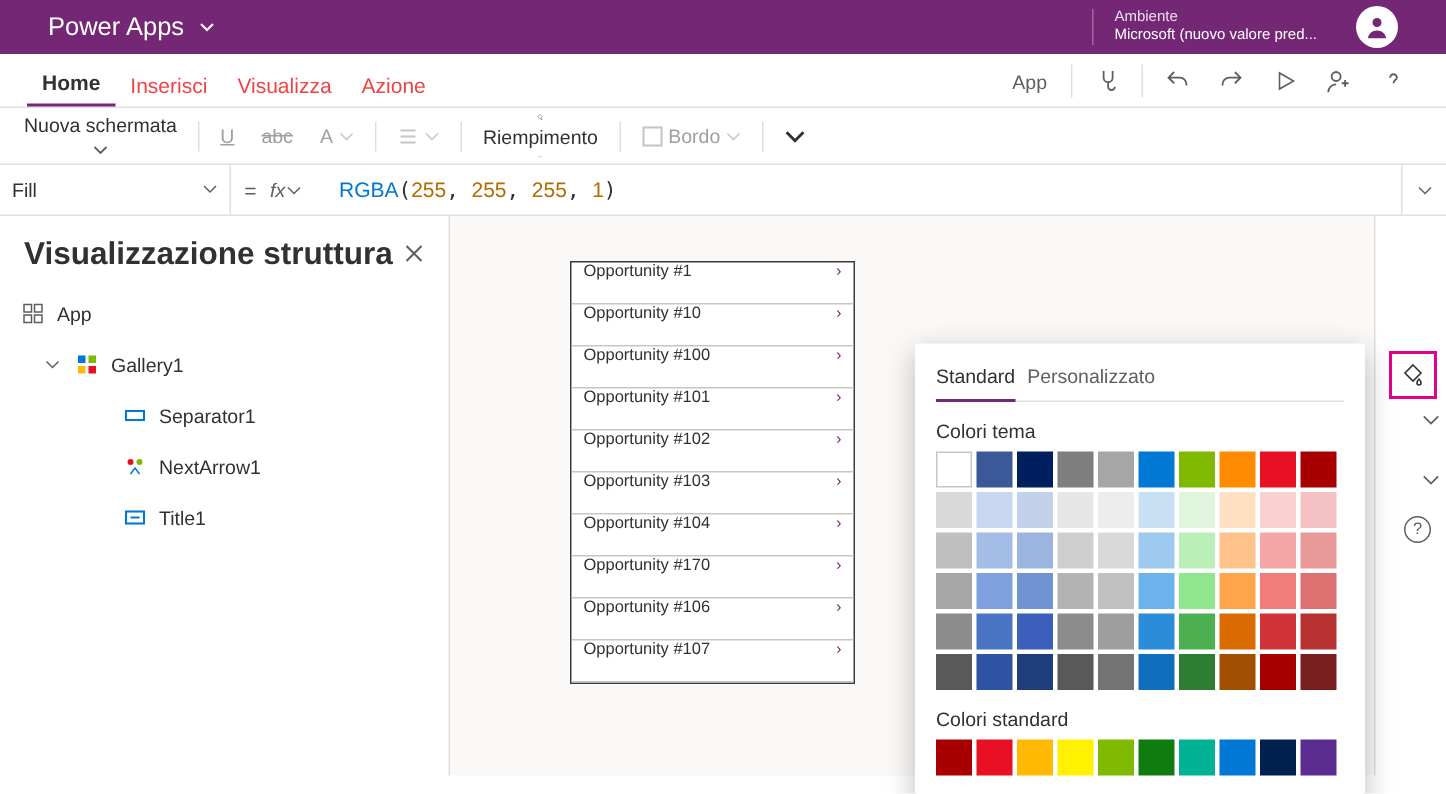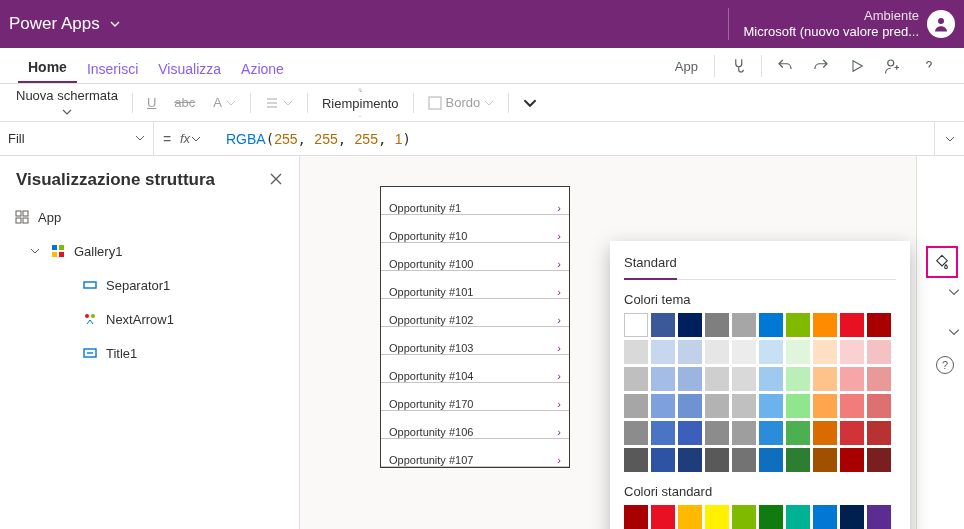--- a/index.html
+++ b/index.html
@@ -1,29 +1,29 @@
 <!DOCTYPE html>
 <html><head>
 <meta charset="utf-8">
 <style>
 * { margin: 0; padding: 0; box-sizing: border-box; font-family: "Segoe UI", Arial, sans-serif; }
 body { width: 964px; height: 529px; overflow: hidden; background: #fff; font-size: 13px; color: #323130; }
 
 
-.topbar { height: 48px; background: #742774; color: #fff; display: flex; align-items: center; padding: 0 9px; }
+.topbar { height: 36px; background: #742774; color: #fff; display: flex; align-items: center; padding: 0 32px; }
 .topbar .title { font-size: 17px; font-weight: 400; margin-right: 6px; }
 .topbar .chev { margin-left: 4px; }
 .topbar .spacer { flex: 1; }
-.topbar .env { font-size: 13px; line-height: 1.2; margin-right: 8px; border-left: 1px solid rgba(255,255,255,.3); padding-left: 14px; text-align: right; }
+.topbar .env { font-size: 10px; line-height: 1.2; margin-right: 26px; border-left: 1px solid rgba(255,255,255,.3); padding-left: 14px; }
 .topbar .env .lbl { opacity: .85; }
 .topbar .avatar { width: 28px; height: 28px; border-radius: 50%; background: #fff; display: flex; align-items: center; justify-content: center; color: #742774; }
 
 
 .menu { height: 36px; display: flex; align-items: flex-end; padding: 0 18px; border-bottom: 1px solid #e1dfdd; position: relative; }
-.menu .tab { padding: 7px 10px 6px; font-size: 14px; color: #8b5cf6; cursor: pointer; }
+.menu .tab { padding: 7px 10px 6px; font-size: 14px; color: #ef4444; cursor: pointer; }
 .menu .tab.active { color: #323130; font-weight: 600; border-bottom: 2px solid #742774; }
 .menu .right-cluster { margin-left: auto; display: flex; align-items: center; gap: 2px; }
 .menu .icon-btn { width: 34px; height: 34px; display: flex; align-items: center; justify-content: center; cursor: pointer; color: #605e5c; }
 .menu .app-lbl { padding: 0 10px; color: #605e5c; }
 .menu .divider { width: 1px; height: 22px; background: #e1dfdd; margin: 0 4px; }
 
 
 .toolbar { height: 38px; display: flex; align-items: center; padding: 0 8px; border-bottom: 1px solid #e1dfdd; gap: 2px; }
 .toolbar .btn { height: 30px; display: flex; align-items: center; padding: 0 8px; color: #a19f9d; cursor: pointer; gap: 4px; font-size: 13px; }
 .toolbar .btn.active { color: #323130; flex-direction: column; }
@@ -40,36 +40,36 @@
 .formula .fn { color: #0078d4; }
 .formula .num { color: #b26b00; }
 .formula .chev-end { width: 30px; display: flex; align-items: center; justify-content: center; border-left: 1px solid #e1dfdd; height: 100%; }
 
 
 .body { display: flex; height: calc(529px - 48px - 36px - 38px - 34px); position: relative; }
 
 
 .tree { width: 300px; border-right: 1px solid #e1dfdd; display: flex; flex-direction: column; }
 .tree .hdr { display: flex; align-items: center; padding: 14px 16px 10px; }
-.tree .hdr h2 { font-size: 17px; font-weight: 600; flex: 1; }
+.tree .hdr h2 { font-size: 21px; font-weight: 600; flex: 1; }
 .tree .close { cursor: pointer; color: #605e5c; }
 .tree .search { margin: 6px 14px 10px; height: 30px; border: 1px solid #8a8886; display: flex; align-items: center; padding: 0 8px; gap: 6px; color: #a19f9d; }
 .tree .search input { border: none; outline: none; flex: 1; font-size: 13px; }
 .tree .node { height: 34px; display: flex; align-items: center; padding: 0 14px; gap: 8px; cursor: pointer; font-size: 13px; }
 .tree .node.selected { background: #edebe9; }
 .tree .node .caret { width: 12px; color: #605e5c; }
 .tree .node .ico { width: 16px; display: flex; align-items: center; justify-content: center; }
 .tree .node .dots { margin-left: auto; color: #605e5c; letter-spacing: 1px; }
 .tree .d1 { padding-left: 30px; }
 .tree .d3 { padding-left: 66px; margin-left: 16px; }
 
 
 .canvas { flex: 1; background: #faf9f8; padding: 30px 0 0 80px; overflow: hidden; }
 .gallery { width: 190px; border: 1px solid #3b3a39; background: #fff; }
-.gallery .row { height: 28px; border-bottom: 1px solid #c8c6c4; display: flex; align-items: flex-end; padding: 0 8px; font-size: 11px; color: #323130; }
+.gallery .row { height: 28px; border-bottom: 1px solid #c8c6c4; display: flex; align-items: flex-start; padding: 0 8px; font-size: 11px; color: #323130; }
 .gallery .row .arr { margin-left: auto; color: #742774; }
 
 
 .right-panel { width: 48px; border-left: 1px solid #e1dfdd; background: #fff; position: relative; }
 .right-panel .fill-btn { position: absolute; top: 90px; right: 6px; width: 32px; height: 32px; border: 2px solid #e3008c; display: flex; align-items: center; justify-content: center; }
 .right-panel .expand-row { position: absolute; top: 130px; right: 4px; color: #605e5c; cursor: pointer; }
 .right-panel .expand-row2 { position: absolute; top: 170px; right: 4px; color: #605e5c; cursor: pointer; }
 
 
 .popover { position: absolute; left: 610px; top: 85px; width: 300px; height: 400px; background: #fff; border-radius: 2px; box-shadow: 0 6px 20px rgba(0,0,0,.25); padding: 10px 14px; z-index: 50; }
@@ -354,20 +354,21 @@
     <div class="expand-row2"><svg width="12" height="12" viewBox="0 0 10 10">
           <path d="M1 3l4 4 4-4" stroke="#605e5c" fill="none"></path>
         </svg></div>
   </div>
 
   <div class="help-badge">?</div>
 
   <div class="popover">
     <div class="tabs">
       <div class="ptab active">Standard</div>
+      <div class="ptab">Personalizzato</div>
     </div>
     <div class="section-lbl">Colori tema</div>
     <div class="grid" id="theme-grid">
         <div class="sw bordered" style="background: rgb(255, 255, 255);"></div>
         <div class="sw" style="background: rgb(59, 89, 152);"></div>
         <div class="sw" style="background: rgb(0, 31, 95);"></div>
         <div class="sw" style="background: rgb(127, 127, 127);"></div>
         <div class="sw" style="background: rgb(166, 166, 166);"></div>
         <div class="sw" style="background: rgb(0, 120, 212);"></div>
         <div class="sw" style="background: rgb(127, 186, 0);"></div>

